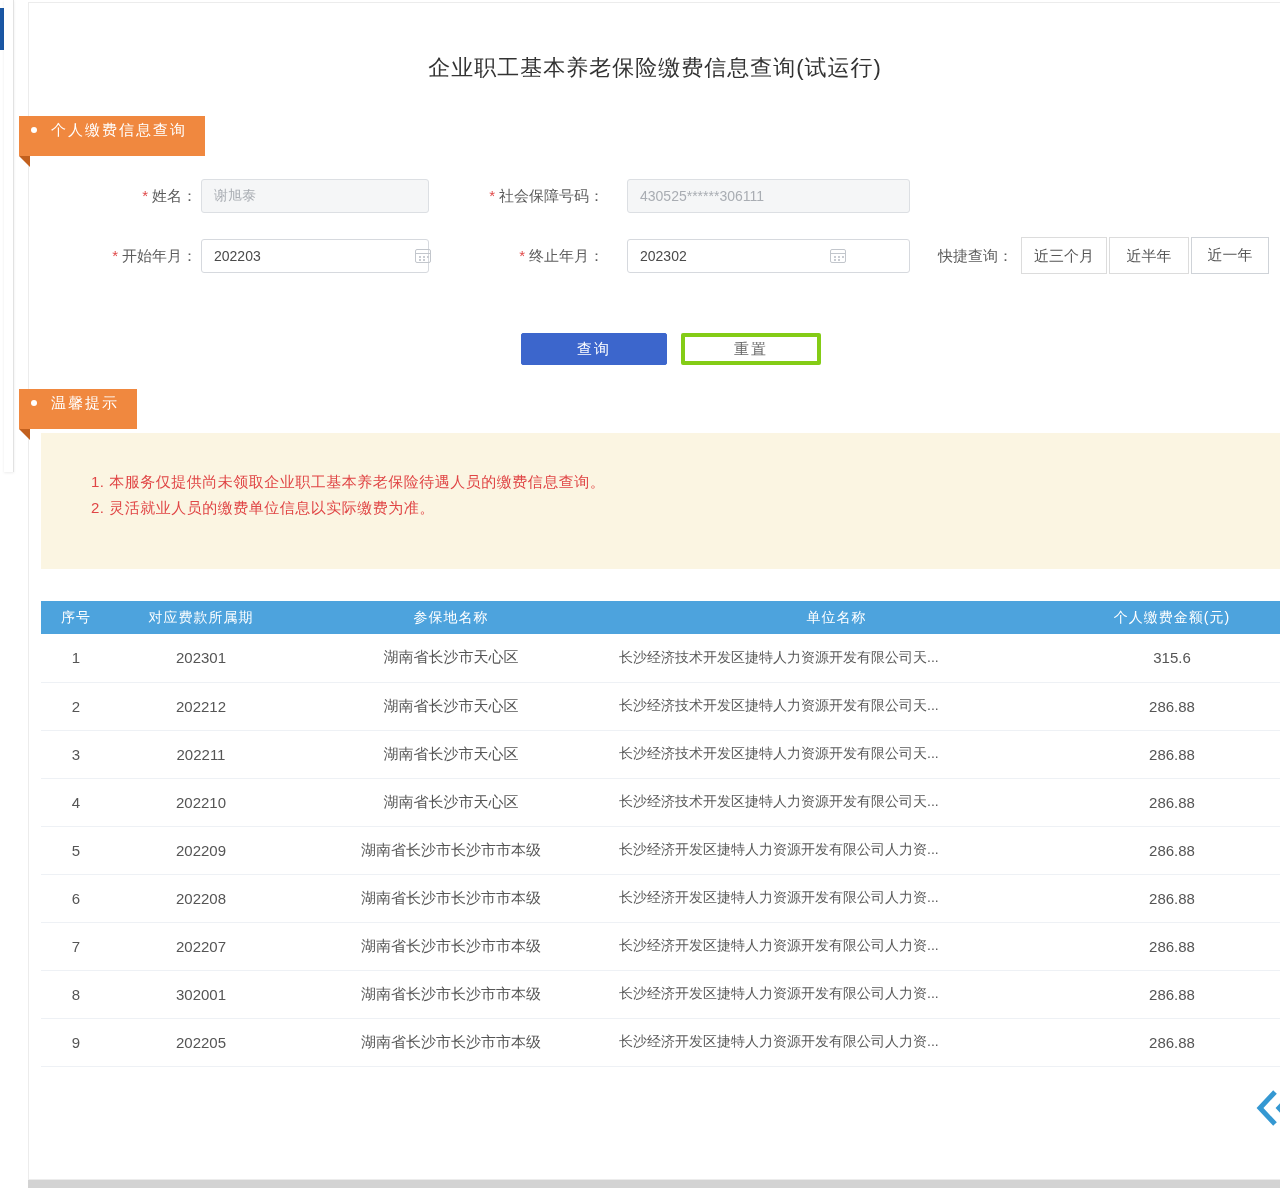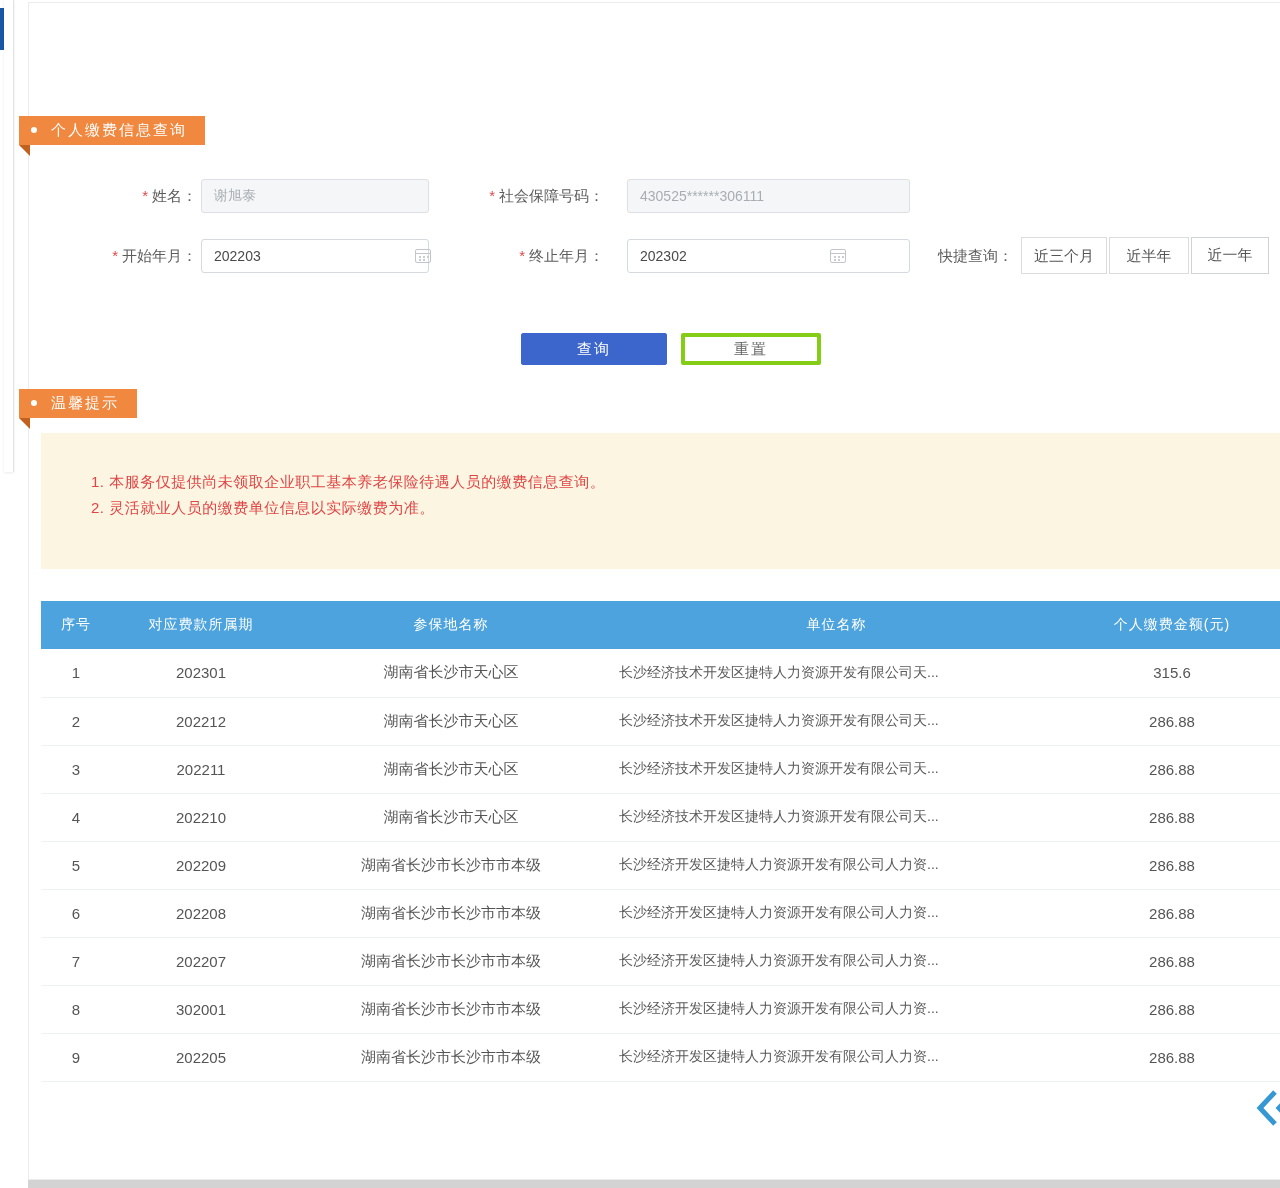--- a/index.html
+++ b/index.html
@@ -13,21 +13,21 @@
     border-right:1px solid #e2e2e2; box-shadow:0 1px 3px rgba(0,0,0,.08); }
 
   
   .card { position:absolute; left:28px; top:2px; width:1253px; height:1178px;
     background:#fff; border:1px solid #ececec; border-right:none; }
 
   .page-title { position:absolute; top:50px; left:0; right:0; text-align:center;
     font-size:22px; font-weight:400; color:#333; letter-spacing:1px; }
 
   
-  .ribbon { position:absolute; left:-10px; height:29px; line-height:28px;
+  .ribbon { position:absolute; left:-10px; height:40px; line-height:28px;
     background:#f0883f; color:#fff; font-size:15px; padding:0 18px 0 12px;
     letter-spacing:2px; }
   .ribbon .dot { display:inline-block; width:6px; height:6px; border-radius:50%;
     background:#fff; vertical-align:middle; margin-right:14px; margin-top:-3px; }
   .ribbon .fold { position:absolute; left:0; top:100%; width:0; height:0;
     border-top:11px solid #c2601e; border-left:11px solid transparent; }
   .ribbon.r1 { top:113px; }
   .ribbon.r2 { top:386px; }
 
   
@@ -71,21 +71,21 @@
 
   
   .notice { position:absolute; top:430px; left:12px; width:1241px; height:136px;
     background:#fbf5e2; padding:36px 0 0 50px; }
   .notice p { font-size:15px; line-height:26px; color:#e04545; letter-spacing:.5px; }
 
   
   .grid { position:absolute; top:598px; left:12px; width:1241px; border-collapse:collapse;
     table-layout:fixed; }
   .grid th { background:#4da3dd; color:#fff; font-weight:400; font-size:14px;
-    height:48px; text-align:center; letter-spacing:1px; }
+    height:33px; text-align:center; letter-spacing:1px; }
   .grid th.c3 { text-align:center; }
   .grid td { height:48px; font-size:15px; color:#555; text-align:center;
     border-bottom:1px solid #eef1f5; background:#fff; white-space:nowrap;
     overflow:hidden; }
   .grid td.c3 { text-align:left; padding-left:8px; font-size:14px; color:#5a5a5a; }
   .grid .c0 { width:70px; } .grid .c1 { width:180px; } .grid .c2 { width:320px; }
   .grid .c3 { width:451px; } .grid .c4 { width:220px; }
 
   
   .chev-wrap { position:absolute; top:1083px; right:0; width:27px; height:44px;
@@ -96,20 +96,21 @@
     background:#d3d3d3; }
 </style>
 </head>
 <body>
 
 <div class="blue-tab"></div>
 <div class="v-line"></div>
 
 <div class="card">
 
+  <h1 class="page-title">企业职工基本养老保险缴费信息查询(试运行)</h1>
 
   <div class="ribbon r1">
     <span class="dot"></span><span>个人缴费信息查询</span>
     <i class="fold"></i>
   </div>
 
   <div class="frow row-a">
     <div class="lab lab1"><span class="star">*</span><span>姓名：</span></div>
     <input class="inp in1" disabled="" value="谢旭泰" style="">
     <div class="lab lab2"><span class="star">*</span><span>社会保障号码：</span></div>

